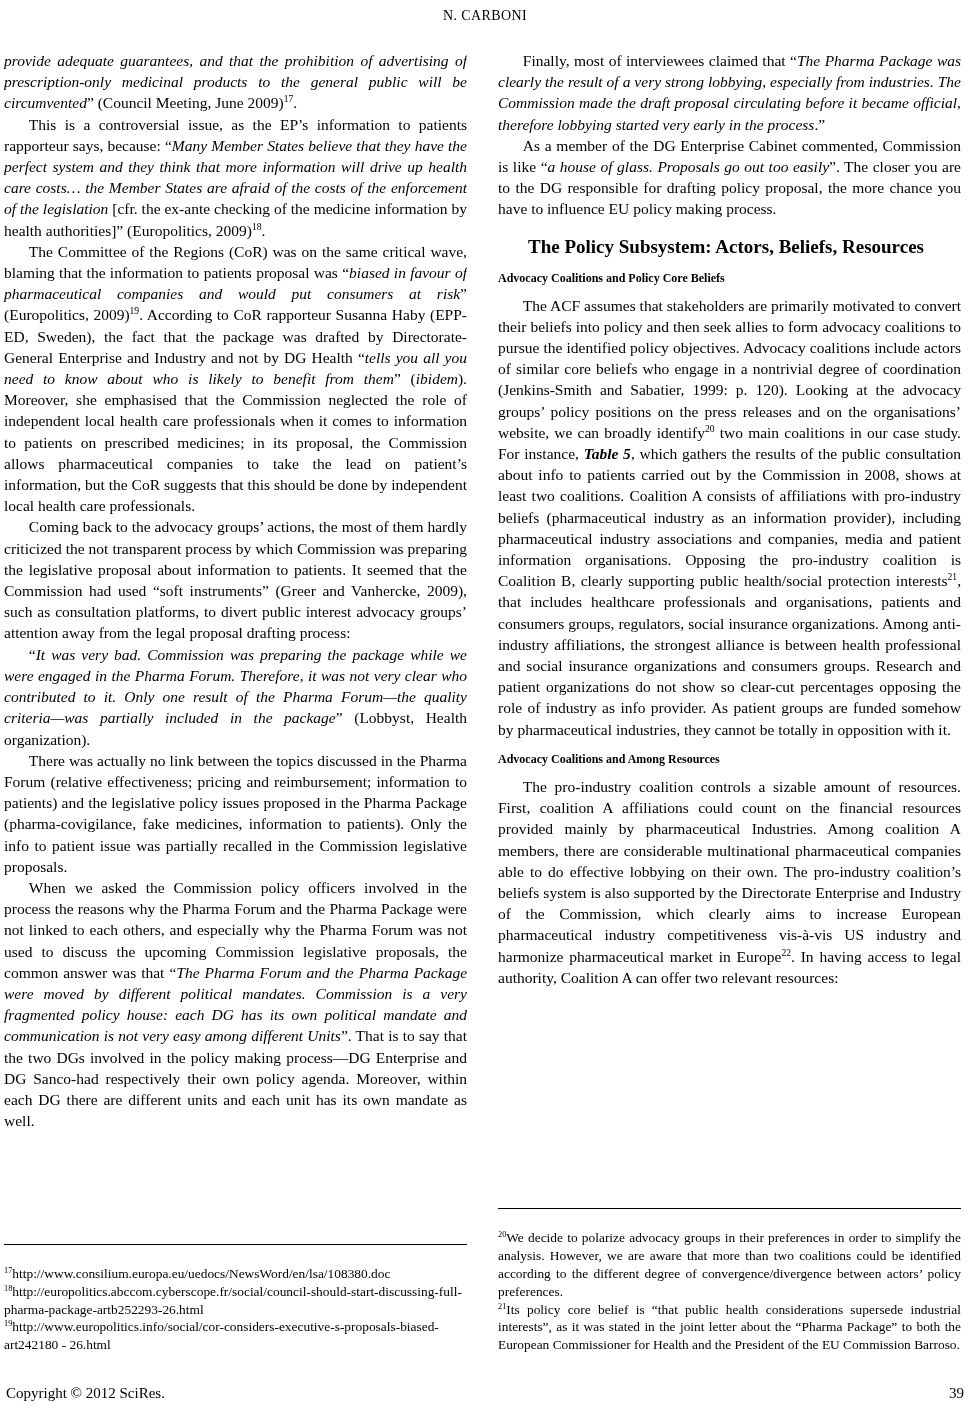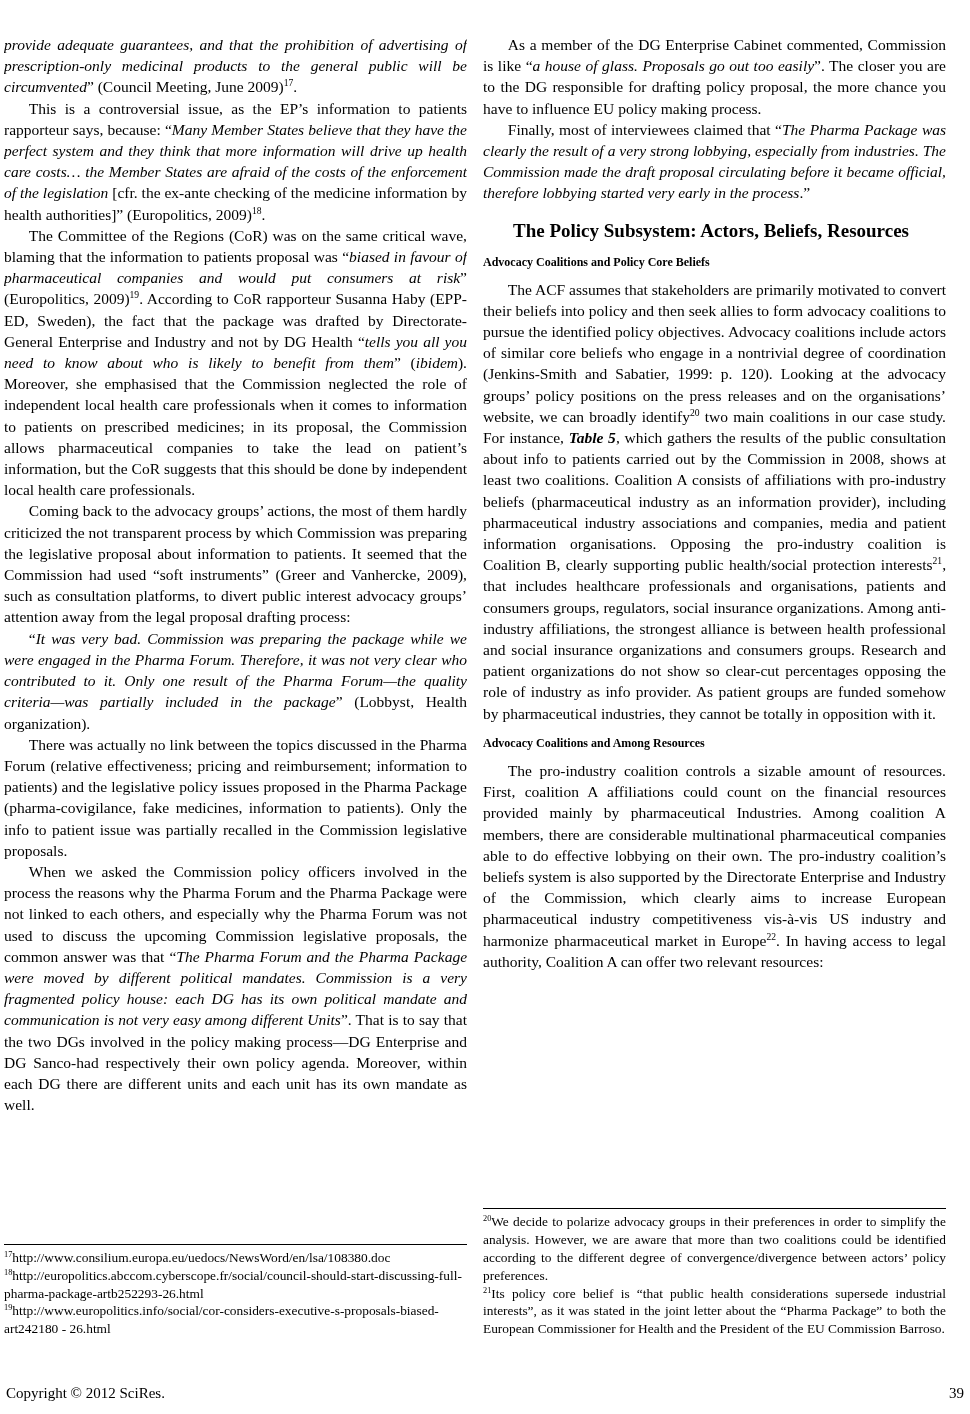--- a/index.html
+++ b/index.html
@@ -1,62 +1,63 @@
 <!DOCTYPE html>
 <html><head>
 <meta charset="utf-8">
 <style>
   html,body { margin:0; padding:0; background:#ffffff; color:#000000; }
   body { width:970px; height:1414px; font-family:"Liberation Serif", serif; }
   .page { box-sizing:border-box; width:970px; height:1414px; padding:8px 4px 12px 4px;
           display:flex; flex-direction:column; }
   .running-head { text-align:center; font-size:14px; letter-spacing:0.4px; flex:none; }
-  .content { display:flex; gap:16px; margin-top:26px; flex:none; }
+  .content { display:flex; gap:31px; margin-top:26px; flex:none; }
   .col { width:463px; height:1304px; display:flex; flex-direction:column; overflow:hidden; }
   .body-p { margin:0; font-size:15.5px; line-height:21.2px; text-align:justify;
             text-indent:1.6em; }
   .body-p.noindent { text-indent:0; }
   .it { font-style:italic; }
   .bd { font-weight:bold;font-style:italic; }
   .body-p sup, .fn sup { font-size:0.62em; line-height:0; }
   .sec-heading { font-size:19px; font-weight:bold; text-align:left;
                  margin:14px 30px 8px 30px; line-height:25px; }
   .sub-heading { font-size:12px; font-weight:bold; text-align:left; margin:12px 0 9px 0; }
-  .footnotes { margin-top:auto; border-top:1px solid #000; padding-top:4px; flex:none; }
+  .footnotes { margin-top:auto; border-top:1px solid #000; padding-top:20px; flex:none; }
   .fn { margin:0; font-size:13.4px; line-height:17.8px; text-align:justify;
         overflow-wrap:anywhere; }
   .page-footer { margin-top:auto; display:flex; justify-content:space-between;
                  align-items:flex-end; font-size:15px; padding:0 2px; flex:none;gap:39px; }
 </style>
 </head>
 <body>
 
 <div class="page">
+  <div class="running-head">N. CARBONI</div>
 
   <div class="content">
     <div class="col">
       <div>
           <p class="body-p noindent"><span class="it">provide adequate guarantees, and that the prohibition of advertising of prescription-only medicinal products to the general public will be circumvented</span><span>” (Council Meeting, June 2009)</span><sup>17</sup><span>.</span></p>
           <p class="body-p"><span>This is a controversial issue, as the EP’s information to patients rapporteur says, because: “</span><span class="it">Many Member States believe that they have the perfect system and they think that more information will drive up health care costs… the Member States are afraid of the costs of the enforcement of the legislation</span><span> [cfr. the ex-ante checking of the medicine information by health authorities]” (Europolitics, 2009)</span><sup>18</sup><span>.</span></p>
           <p class="body-p"><span>The Committee of the Regions (CoR) was on the same critical wave, blaming that the information to patients proposal was “</span><span class="it">biased in favour of pharmaceutical companies and would put consumers at risk</span><span>” (Europolitics, 2009)</span><sup>19</sup><span>. According to CoR rapporteur Susanna Haby (EPP-ED, Sweden), the fact that the package was drafted by Directorate-General Enterprise and Industry and not by DG Health “</span><span class="it">tells you all you need to know about who is likely to benefit from them</span><span>” (</span><span class="it">ibidem</span><span>). Moreover, she emphasised that the Commission neglected the role of independent local health care professionals when it comes to information to patients on prescribed medicines; in its proposal, the Commission allows pharmaceutical companies to take the lead on patient’s information, but the CoR suggests that this should be done by independent local health care professionals.</span></p>
           <p class="body-p"><span>Coming back to the advocacy groups’ actions, the most of them hardly criticized the not transparent process by which Commission was preparing the legislative proposal about information to patients. It seemed that the Commission had used “soft instruments” (Greer and Vanhercke, 2009), such as consultation platforms, to divert public interest advocacy groups’ attention away from the legal proposal drafting process:</span></p>
           <p class="body-p"><span>“</span><span class="it">It was very bad. Commission was preparing the package while we were engaged in the Pharma Forum. Therefore, it was not very clear who contributed to it. Only one result of the Pharma Forum—the quality criteria—was partially included in the package</span><span>” (Lobbyst, Health organization).</span></p>
           <p class="body-p"><span>There was actually no link between the topics discussed in the Pharma Forum (relative effectiveness; pricing and reimbursement; information to patients) and the legislative policy issues proposed in the Pharma Package (pharma-covigilance, fake medicines, information to patients). Only the info to patient issue was partially recalled in the Commission legislative proposals.</span></p>
           <p class="body-p"><span>When we asked the Commission policy officers involved in the process the reasons why the Pharma Forum and the Pharma Package were not linked to each others, and especially why the Pharma Forum was not used to discuss the upcoming Commission legislative proposals, the common answer was that “</span><span class="it">The Pharma Forum and the Pharma Package were moved by different political mandates. Commission is a very fragmented policy house: each DG has its own political mandate and communication is not very easy among different Units</span><span>”. That is to say that the two DGs involved in the policy making process—DG Enterprise and DG Sanco-had respectively their own policy agenda. Moreover, within each DG there are different units and each unit has its own mandate as well.</span></p>
         </div>
       <div class="footnotes">
           <p class="fn"><sup>17</sup><span>http://www.consilium.europa.eu/uedocs/NewsWord/en/lsa/108380.doc</span></p>
           <p class="fn"><sup>18</sup><span>http://europolitics.abccom.cyberscope.fr/social/council-should-start-discussing-full-pharma-package-artb252293-26.html</span></p>
           <p class="fn"><sup>19</sup><span>http://www.europolitics.info/social/cor-considers-executive-s-proposals-biased-art242180 - 26.html</span></p>
         </div>
     </div>
     <div class="col">
       <div>
+          <p class="body-p"><span>Finally, most of interviewees claimed that “</span><span class="it">The Pharma Package was clearly the result of a very strong lobbying, especially from industries. The Commission made the draft proposal circulating before it became official, therefore lobbying started very early in the process</span><span>.”</span></p>
           <p class="body-p"><span>As a member of the DG Enterprise Cabinet commented, Commission is like “</span><span class="it">a house of glass. Proposals go out too easily</span><span>”. The closer you are to the DG responsible for drafting policy proposal, the more chance you have to influence EU policy making process.</span></p>
-          <p class="body-p"><span>Finally, most of interviewees claimed that “</span><span class="it">The Pharma Package was clearly the result of a very strong lobbying, especially from industries. The Commission made the draft proposal circulating before it became official, therefore lobbying started very early in the process</span><span>.”</span></p>
           <h2 class="sec-heading">The Policy Subsystem: Actors, Beliefs, Resources</h2>
           <h3 class="sub-heading">Advocacy Coalitions and Policy Core Beliefs</h3>
           <p class="body-p"><span>The ACF assumes that stakeholders are primarily motivated to convert their beliefs into policy and then seek allies to form advocacy coalitions to pursue the identified policy objectives. Advocacy coalitions include actors of similar core beliefs who engage in a nontrivial degree of coordination (Jenkins-Smith and Sabatier, 1999: p. 120). Looking at the advocacy groups’ policy positions on the press releases and on the organisations’ website, we can broadly identify</span><sup>20</sup><span> two main coalitions in our case study. For instance, </span><span class="bd">Table 5</span><span>, which gathers the results of the public consultation about info to patients carried out by the Commission in 2008, shows at least two coalitions. Coalition A consists of affiliations with pro-industry beliefs (pharmaceutical industry as an information provider), including pharmaceutical industry associations and companies, media and patient information organisations. Opposing the pro-industry coalition is Coalition B, clearly supporting public health/social protection interests</span><sup>21</sup><span>, that includes healthcare professionals and organisations, patients and consumers groups, regulators, social insurance organizations. Among anti-industry affiliations, the strongest alliance is between health professional and social insurance organizations and consumers groups. Research and patient organizations do not show so clear-cut percentages opposing the role of industry as info provider. As patient groups are funded somehow by pharmaceutical industries, they cannot be totally in opposition with it.</span></p>
           <h3 class="sub-heading">Advocacy Coalitions and Among Resources</h3>
           <p class="body-p"><span>The pro-industry coalition controls a sizable amount of resources. First, coalition A affiliations could count on the financial resources provided mainly by pharmaceutical Industries. Among coalition A members, there are considerable multinational pharmaceutical companies able to do effective lobbying on their own. The pro-industry coalition’s beliefs system is also supported by the Directorate Enterprise and Industry of the Commission, which clearly aims to increase European pharmaceutical industry competitiveness vis-à-vis US industry and harmonize pharmaceutical market in Europe</span><sup>22</sup><span>. In having access to legal authority, Coalition A can offer two relevant resources:</span></p>
         </div>
       <div class="footnotes">
           <p class="fn"><sup>20</sup><span>We decide to polarize advocacy groups in their preferences in order to simplify the analysis. However, we are aware that more than two coalitions could be identified according to the different degree of convergence/divergence between actors’ policy preferences.</span></p>
           <p class="fn"><sup>21</sup><span>Its policy core belief is “that public health considerations supersede industrial interests”, as it was stated in the joint letter about the “Pharma Package” to both the European Commissioner for Health and the President of the EU Commission Barroso.</span></p>
         </div>

